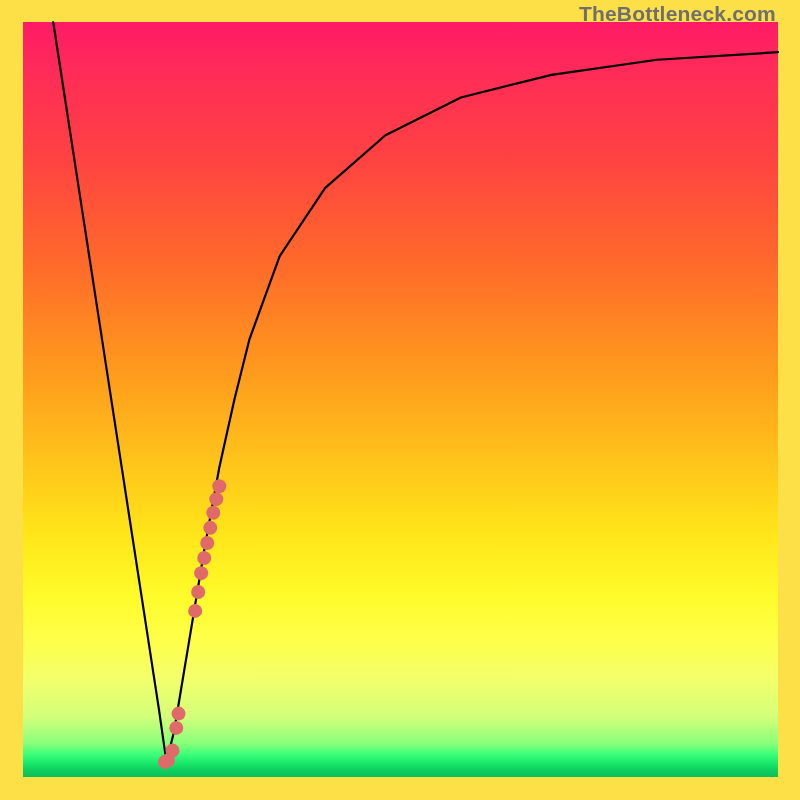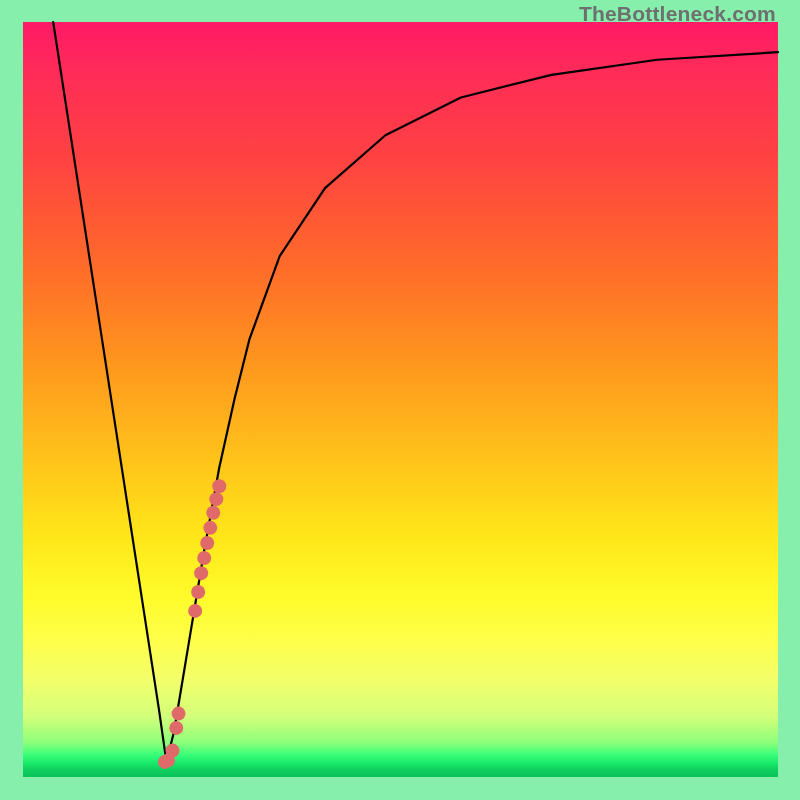--- a/index.html
+++ b/index.html
@@ -8,21 +8,21 @@
     width: 800px;
     height: 800px;
     overflow: hidden;
     background: #000;
     font-family: Arial, Helvetica, sans-serif;
   }
   .frame {
     position: relative;
     width: 800px;
     height: 800px;
-    background: #86efac;
+    background: #fde047;
   }
   .plot {
     position: absolute;
     left: 23px;
     top: 22px;
     width: 755px;
     height: 755px;
     
     background: linear-gradient(
       to bottom,

